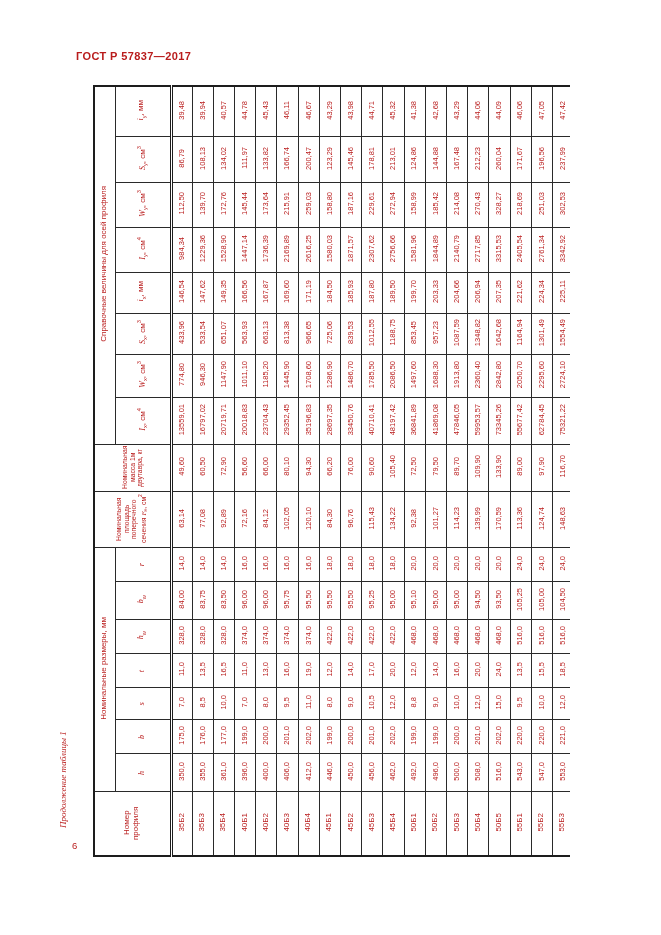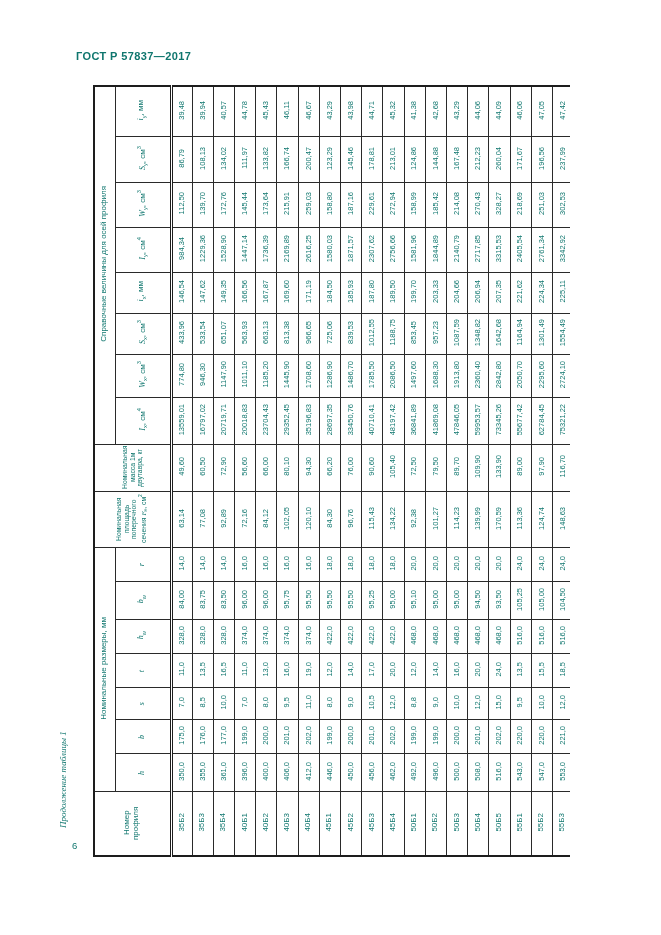--- a/index.html
+++ b/index.html
@@ -1,17 +1,17 @@
 <!DOCTYPE html>
 <html><head>
 <meta charset="utf-8">
 <style>
   html,body{margin:0;padding:0;background:#ffffff;}
   .page{position:relative;width:570px;height:935px;background:#fff;overflow:hidden;
-        font-family:"Liberation Sans",sans-serif;color:#0f766e;}
+        font-family:"Liberation Sans",sans-serif;color:#b91c1c;}
   .doc-header{position:absolute;left:76px;top:50px;font-size:11px;font-weight:bold;letter-spacing:.4px;}
   .v{writing-mode:vertical-rl;transform:rotate(180deg);display:inline-block;white-space:nowrap;line-height:1.12;}
   .v.wrap{white-space:normal;}
   .side-caption{position:absolute;left:58px;top:708px;height:120px;font-size:9px;font-style:italic;
                 font-family:"Liberation Serif",serif;}
   .page-number{position:absolute;left:72px;top:840px;font-size:9.5px;}
   table.gost{position:absolute;left:93px;top:85px;width:565px;border-collapse:collapse;table-layout:fixed;
              border:2px solid #1d1d1d;}
   table.gost td{border:1px solid #2a2a2a;text-align:center;vertical-align:middle;padding:0;overflow:hidden;}
   td.grp{font-size:8px;}

